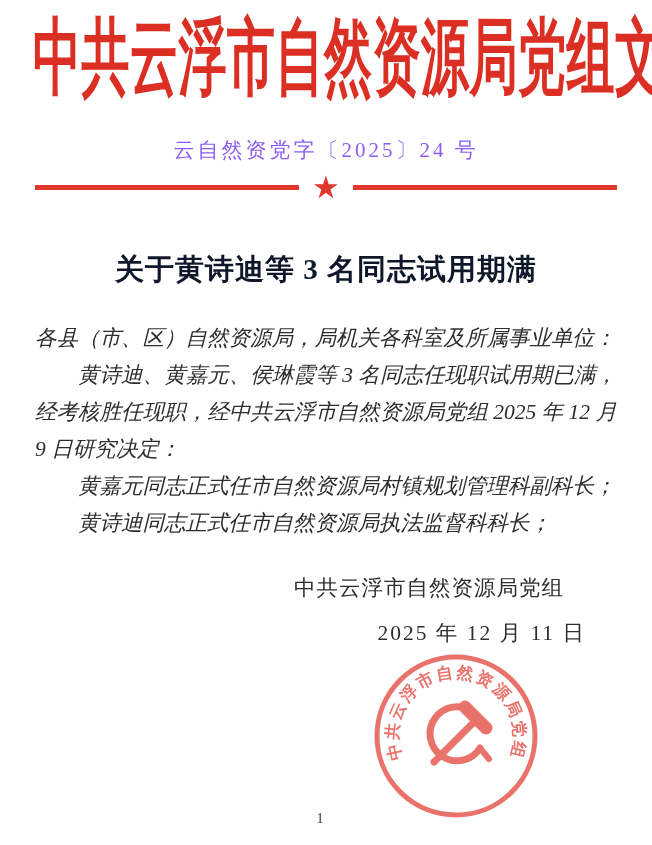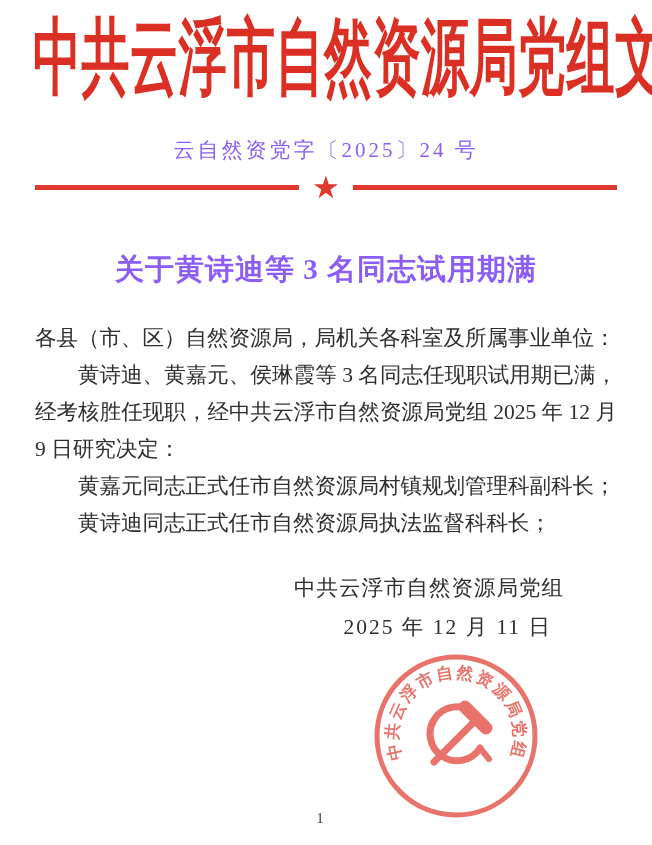--- a/index.html
+++ b/index.html
@@ -31,35 +31,36 @@
     display:flex;align-items:center;
   }
   .rule-line{flex:1;height:5px;background:var(--rule-red);}
   .rule-star{
     margin:0 13px;font-size:31px;line-height:1;color:var(--rule-red);
     font-family:"DejaVu Sans",sans-serif;
   }
   .notice-title{
     margin-top:46px;text-align:center;
     font-size:29px;font-weight:bold;line-height:38px;
-    color:#8b5cf6;letter-spacing:1px;
+    color:#0f172a;letter-spacing:1px;
   }
   .notice-body{
     margin:32px 35px 0;
     font-size:21.5px;line-height:37px;color:var(--ink);
     text-align:justify;
+    font-style:italic;
   }
   .notice-body p{margin:0;text-indent:2em;}
   .notice-body p.no-indent{text-indent:0;}
   .signature{
     margin-top:28px;text-align:right;
     font-size:21.5px;line-height:37px;color:var(--ink);
   }
   .signer{padding-right:88px;letter-spacing:1px;}
-  .sig-date{padding-right:100px;letter-spacing:2px;margin-top:2px;}
+  .sig-date{padding-right:66px;letter-spacing:2px;margin-top:8px;}
   .page-number{
     position:absolute;left:0;right:12px;bottom:18px;
     text-align:center;font-size:14px;color:#333;
   }
   .seal{
     position:absolute;left:372px;top:652px;width:168px;height:168px;
     opacity:0.82;mix-blend-mode:multiply;pointer-events:none;
   }
   .seal .ring{fill:none;stroke:var(--seal-red);stroke-width:5;}
   .seal .ring-text{

